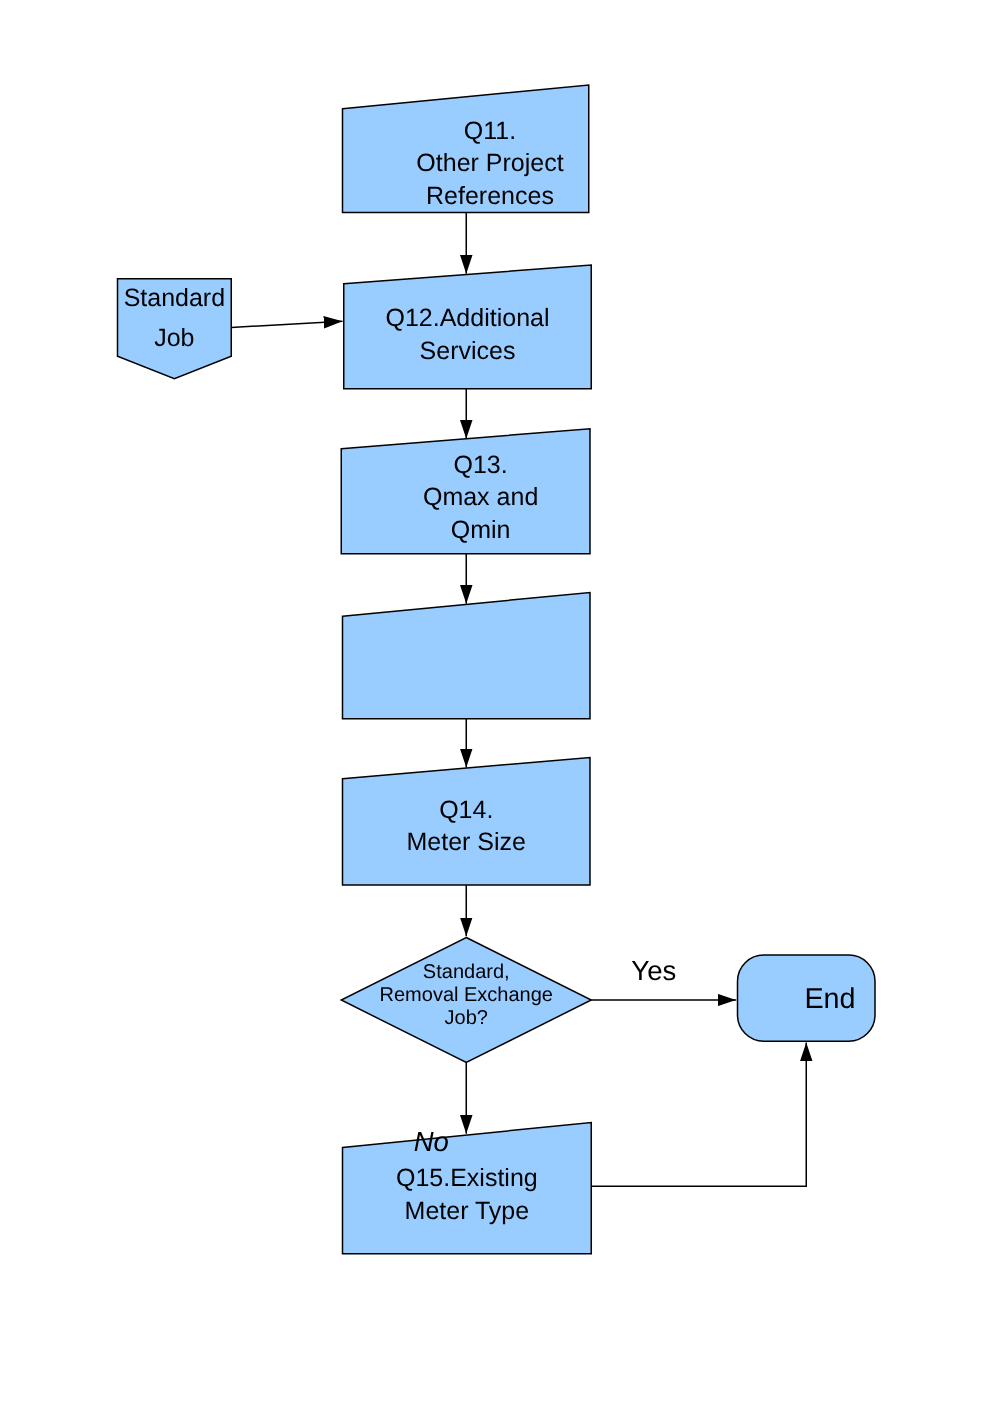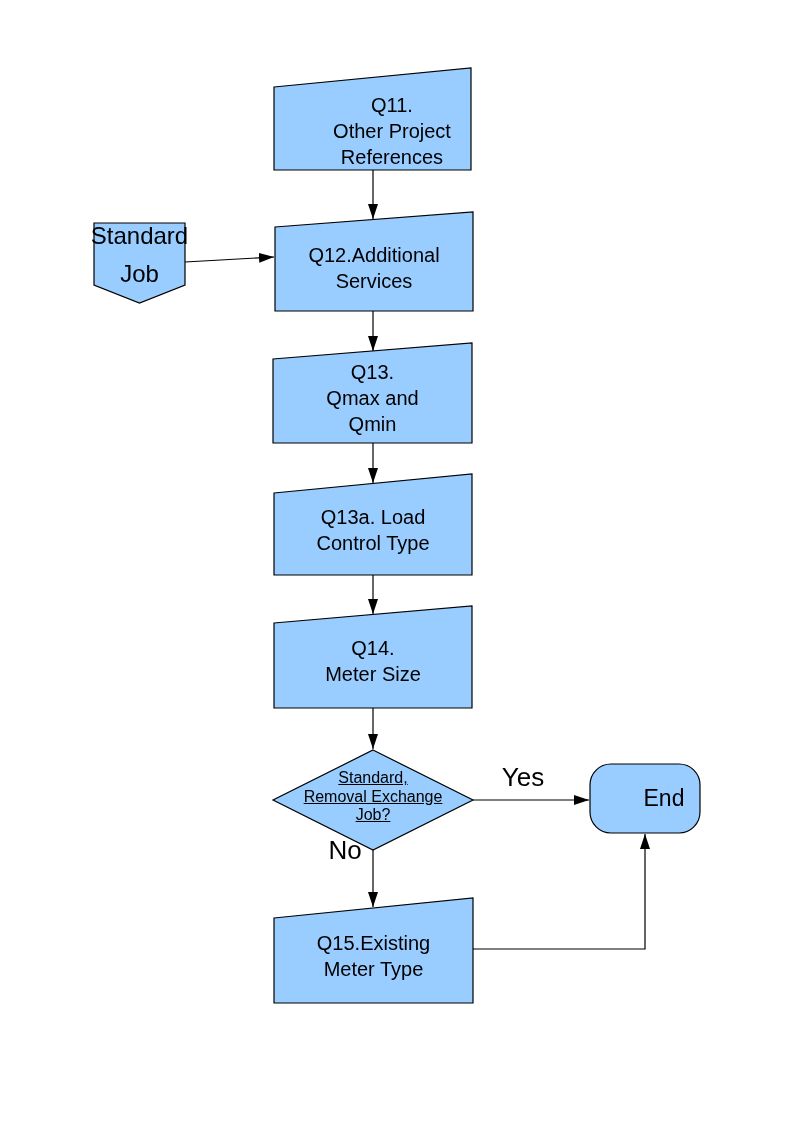--- a/index.html
+++ b/index.html
@@ -19,24 +19,24 @@
     display: flex;
     align-items: center;
     justify-content: center;
     text-align: center;
     white-space: pre-line;
     color: #000000;
     line-height: 1.3;
     pointer-events: none;
   }
   .box-label      { font-size: 20px; }
-  .diamond-label  { font-size: 16px; line-height: 1.16; text-decoration: underline; }
-  .sj-label       { font-size: 24px; line-height: 1.6; }
+  .diamond-label  { font-size: 16px; line-height: 1.16; }
+  .sj-label       { font-size: 20px; line-height: 1.6; }
   .end-label      { font-size: 23px; padding-left: 19px; }
-  .edge-label     { font-size: 26px; line-height: 1.1; }
+  .edge-label     { font-size: 22px; line-height: 1.1; }
 </style>
 </head>
 <body>
 
 <div class="canvas">
 
   <svg width="794" height="1123" viewBox="0 0 794 1123">
     <defs>
       <marker id="ah" markerUnits="userSpaceOnUse" markerWidth="15" markerHeight="10" refX="15" refY="5" orient="auto">
         <path d="M0,0 L15,5 L0,10 Z" fill="#000000"></path>
@@ -75,36 +75,34 @@
   <div class="node-label box-label" style="left:274px; top:92px;  width:236px; height:78px;">Q11.
 Other Project
 References</div>
 
   <div class="node-label sj-label" style="left:94px; top:219px; width:91px; height:72px;">Standard
 Job</div>
 
   <div class="node-label box-label" style="left:275px; top:224px; width:198px; height:87px;">Q12.Additional
 Services</div>
 
-  <div class="node-label box-label" style="left:273px; top:352px; width:199px; height:91px;">Q13.
+  <div class="node-label box-label" style="left:273px; top:352px; width:199px; height:91px;padding-left:12px;">Q13.
 Qmax and
 Qmin</div>
 
-  <div class="node-label box-label" style="left:274px; top:484px; width:198px; height:91px;">Q13a. Load
-Control Type</div>
 
   <div class="node-label box-label" style="left:274px; top:614px; width:198px; height:94px;text-align:center;">Q14.
 Meter Size</div>
 
   <div class="node-label diamond-label" style="left:293px; top:767px; width:160px; height:60px;">Standard,
 Removal Exchange
 Job?</div>
 
   <div class="node-label end-label" style="left:590px; top:764px; width:110px; height:69px;">End</div>
 
   <div class="node-label box-label" style="left:274px; top:908px; width:199px; height:95px;">Q15.Existing
 Meter Type</div>
 
   <div class="node-label edge-label" style="left:495px; top:763px; width:56px; height:28px;">Yes</div>
 
-  <div class="node-label edge-label" style="left:318px; top:836px; width:54px; height:28px;">No</div>
+  <div class="node-label edge-label" style="left:318px; top:900px; width:54px; height:28px;font-style:italic;">No</div>
 
 </div>
 
 </body></html>

